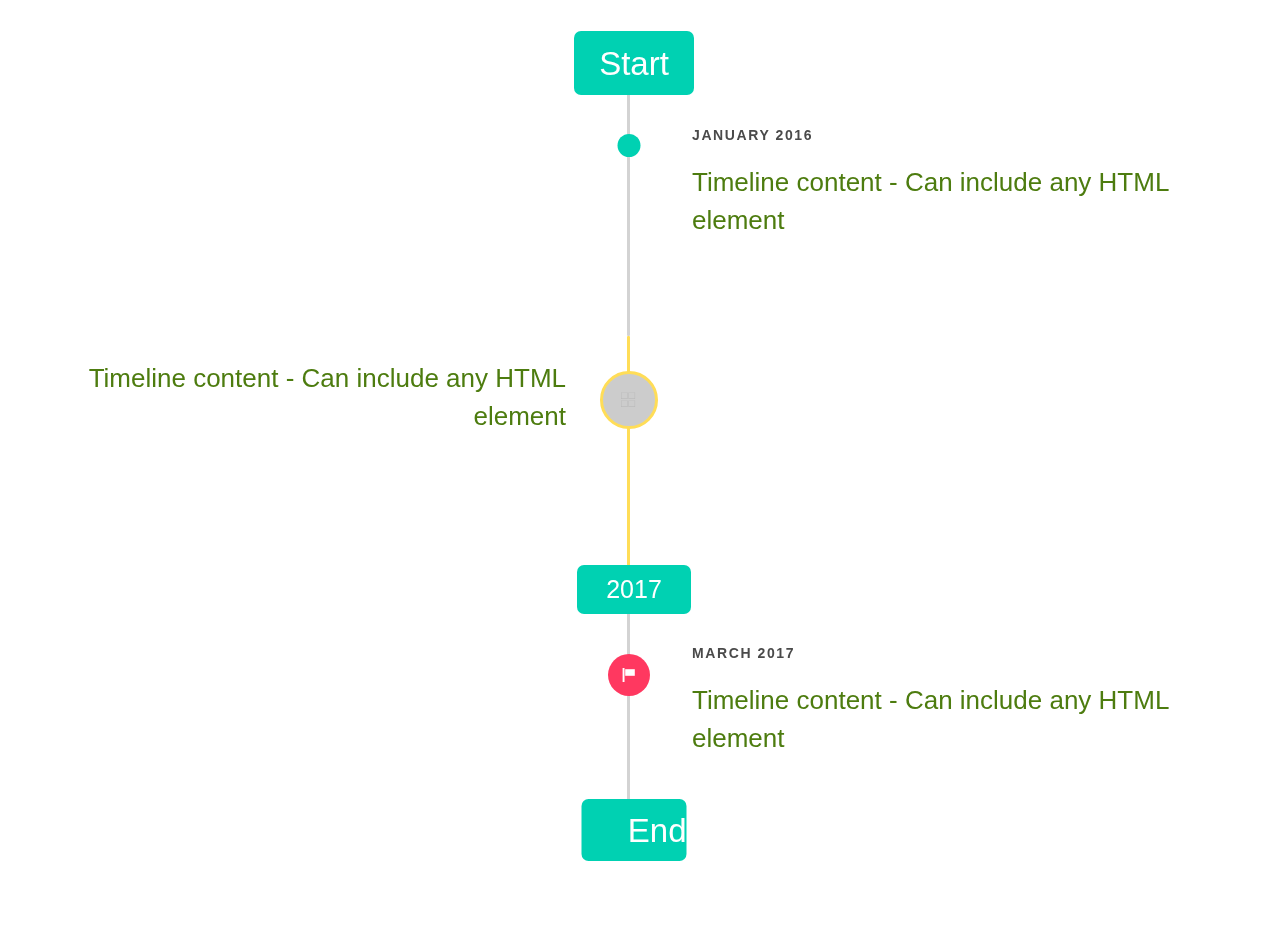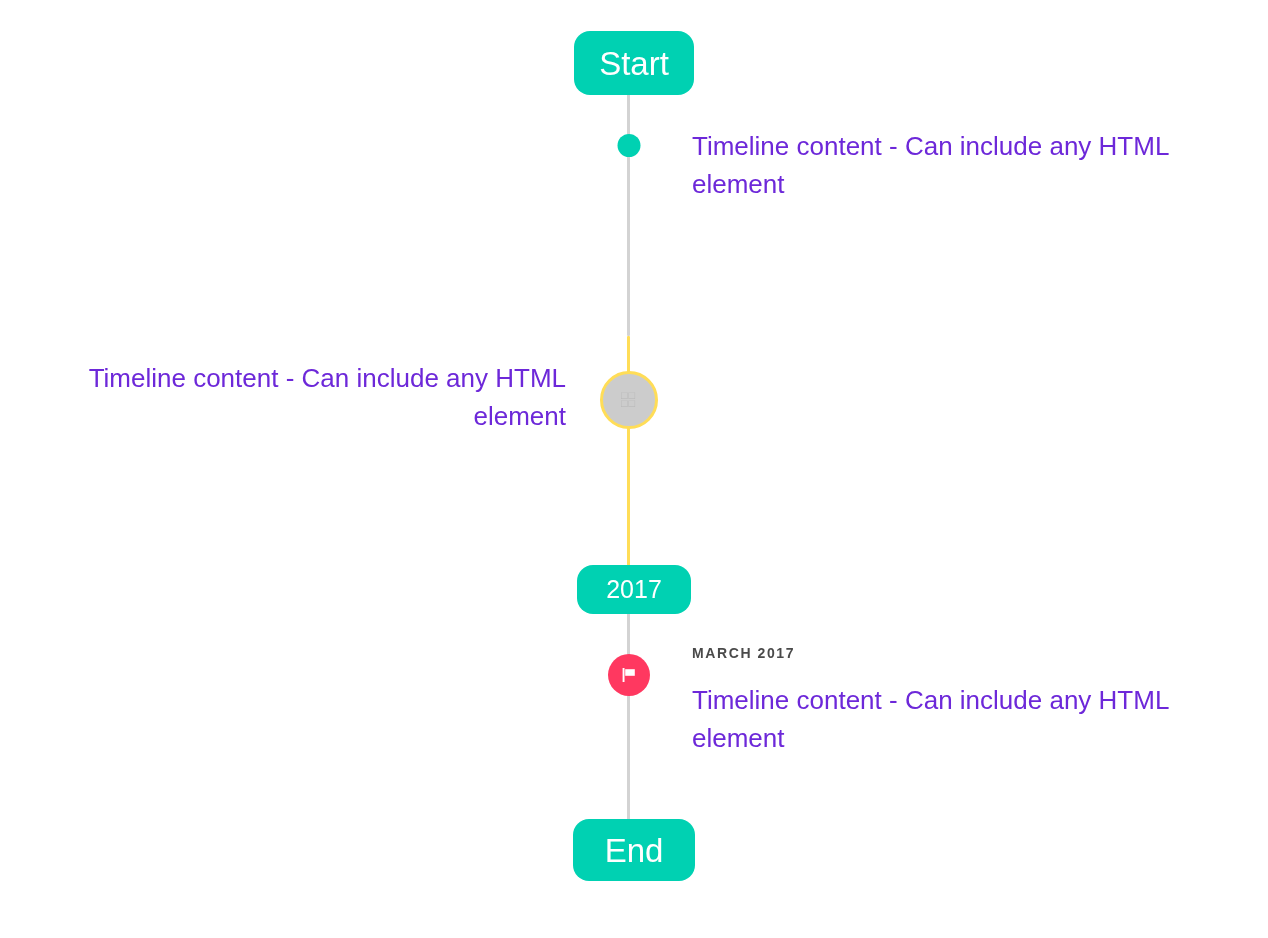--- a/index.html
+++ b/index.html
@@ -36,45 +36,46 @@
   .seg-c { top: 420px; height: 146px; }   
   .seg-d { top: 613px; height: 242px; }   
 
   
   .badge {
     position: absolute;
     left: 50%;
     transform: translateX(-50%);
     background: #00d1b2;
     color: #ffffff;
-    border-radius: 16px;
+    border-radius: 7px;
     display: flex;
     align-items: center;
     justify-content: center;
     font-weight: 400;
     line-height: 1;
     white-space: nowrap;
   }
   .badge-start {
     top: 31px;
     width: 120px;
     height: 64px;
     font-size: 33px;
   }
   .badge-year {
     top: 565px;
     width: 114px;
     height: 49px;
     font-size: 25px;
   }
   .badge-end {
-    top: 819px;
-    width: 122px;
+    top: 799px;
+    width: 105px;
     height: 62px;
     font-size: 33px;
+    justify-content: flex-end;
   }
 
   
   .item {
     position: absolute;
     width: 1268px;
   }
   .item-jan   { top: 128px; }
   .item-feb   { top: 360px; }
   .item-mar   { top: 646px; }
@@ -90,21 +91,21 @@
     font-size: 14px;
     font-weight: bold;
     letter-spacing: 1.6px;
     color: #4a4a4a;
     text-transform: uppercase;
     margin: 0 0 22px 0;
     line-height: 1;
   }
   .body {
     font-size: 26px;
-    color: #6d28d9;
+    color: #4d7c0f;
     line-height: 1.45;
     margin: 0;
     font-weight: 400;
   }
 
   
   .marker {
     position: absolute;
     left: 628.5px;
     transform: translateX(-50%);
@@ -156,20 +157,21 @@
   <div class="spine spine-yellow seg-b"></div>
   <div class="spine spine-yellow seg-c"></div>
   <div class="spine spine-grey seg-d"></div>
 
   <div class="badge badge-start">
     <span>Start</span>
   </div>
 
   <div class="item item-jan">
     <div class="content content-right">
+      <p class="heading">JANUARY 2016</p>
       <p class="body">Timeline content - Can include any HTML element</p>
     </div>
   </div>
   <div class="marker marker-dot">
     <span></span>
   </div>
 
   <div class="item item-feb">
     <div class="content content-left">
       <p class="body">Timeline content - Can include any HTML element</p>

